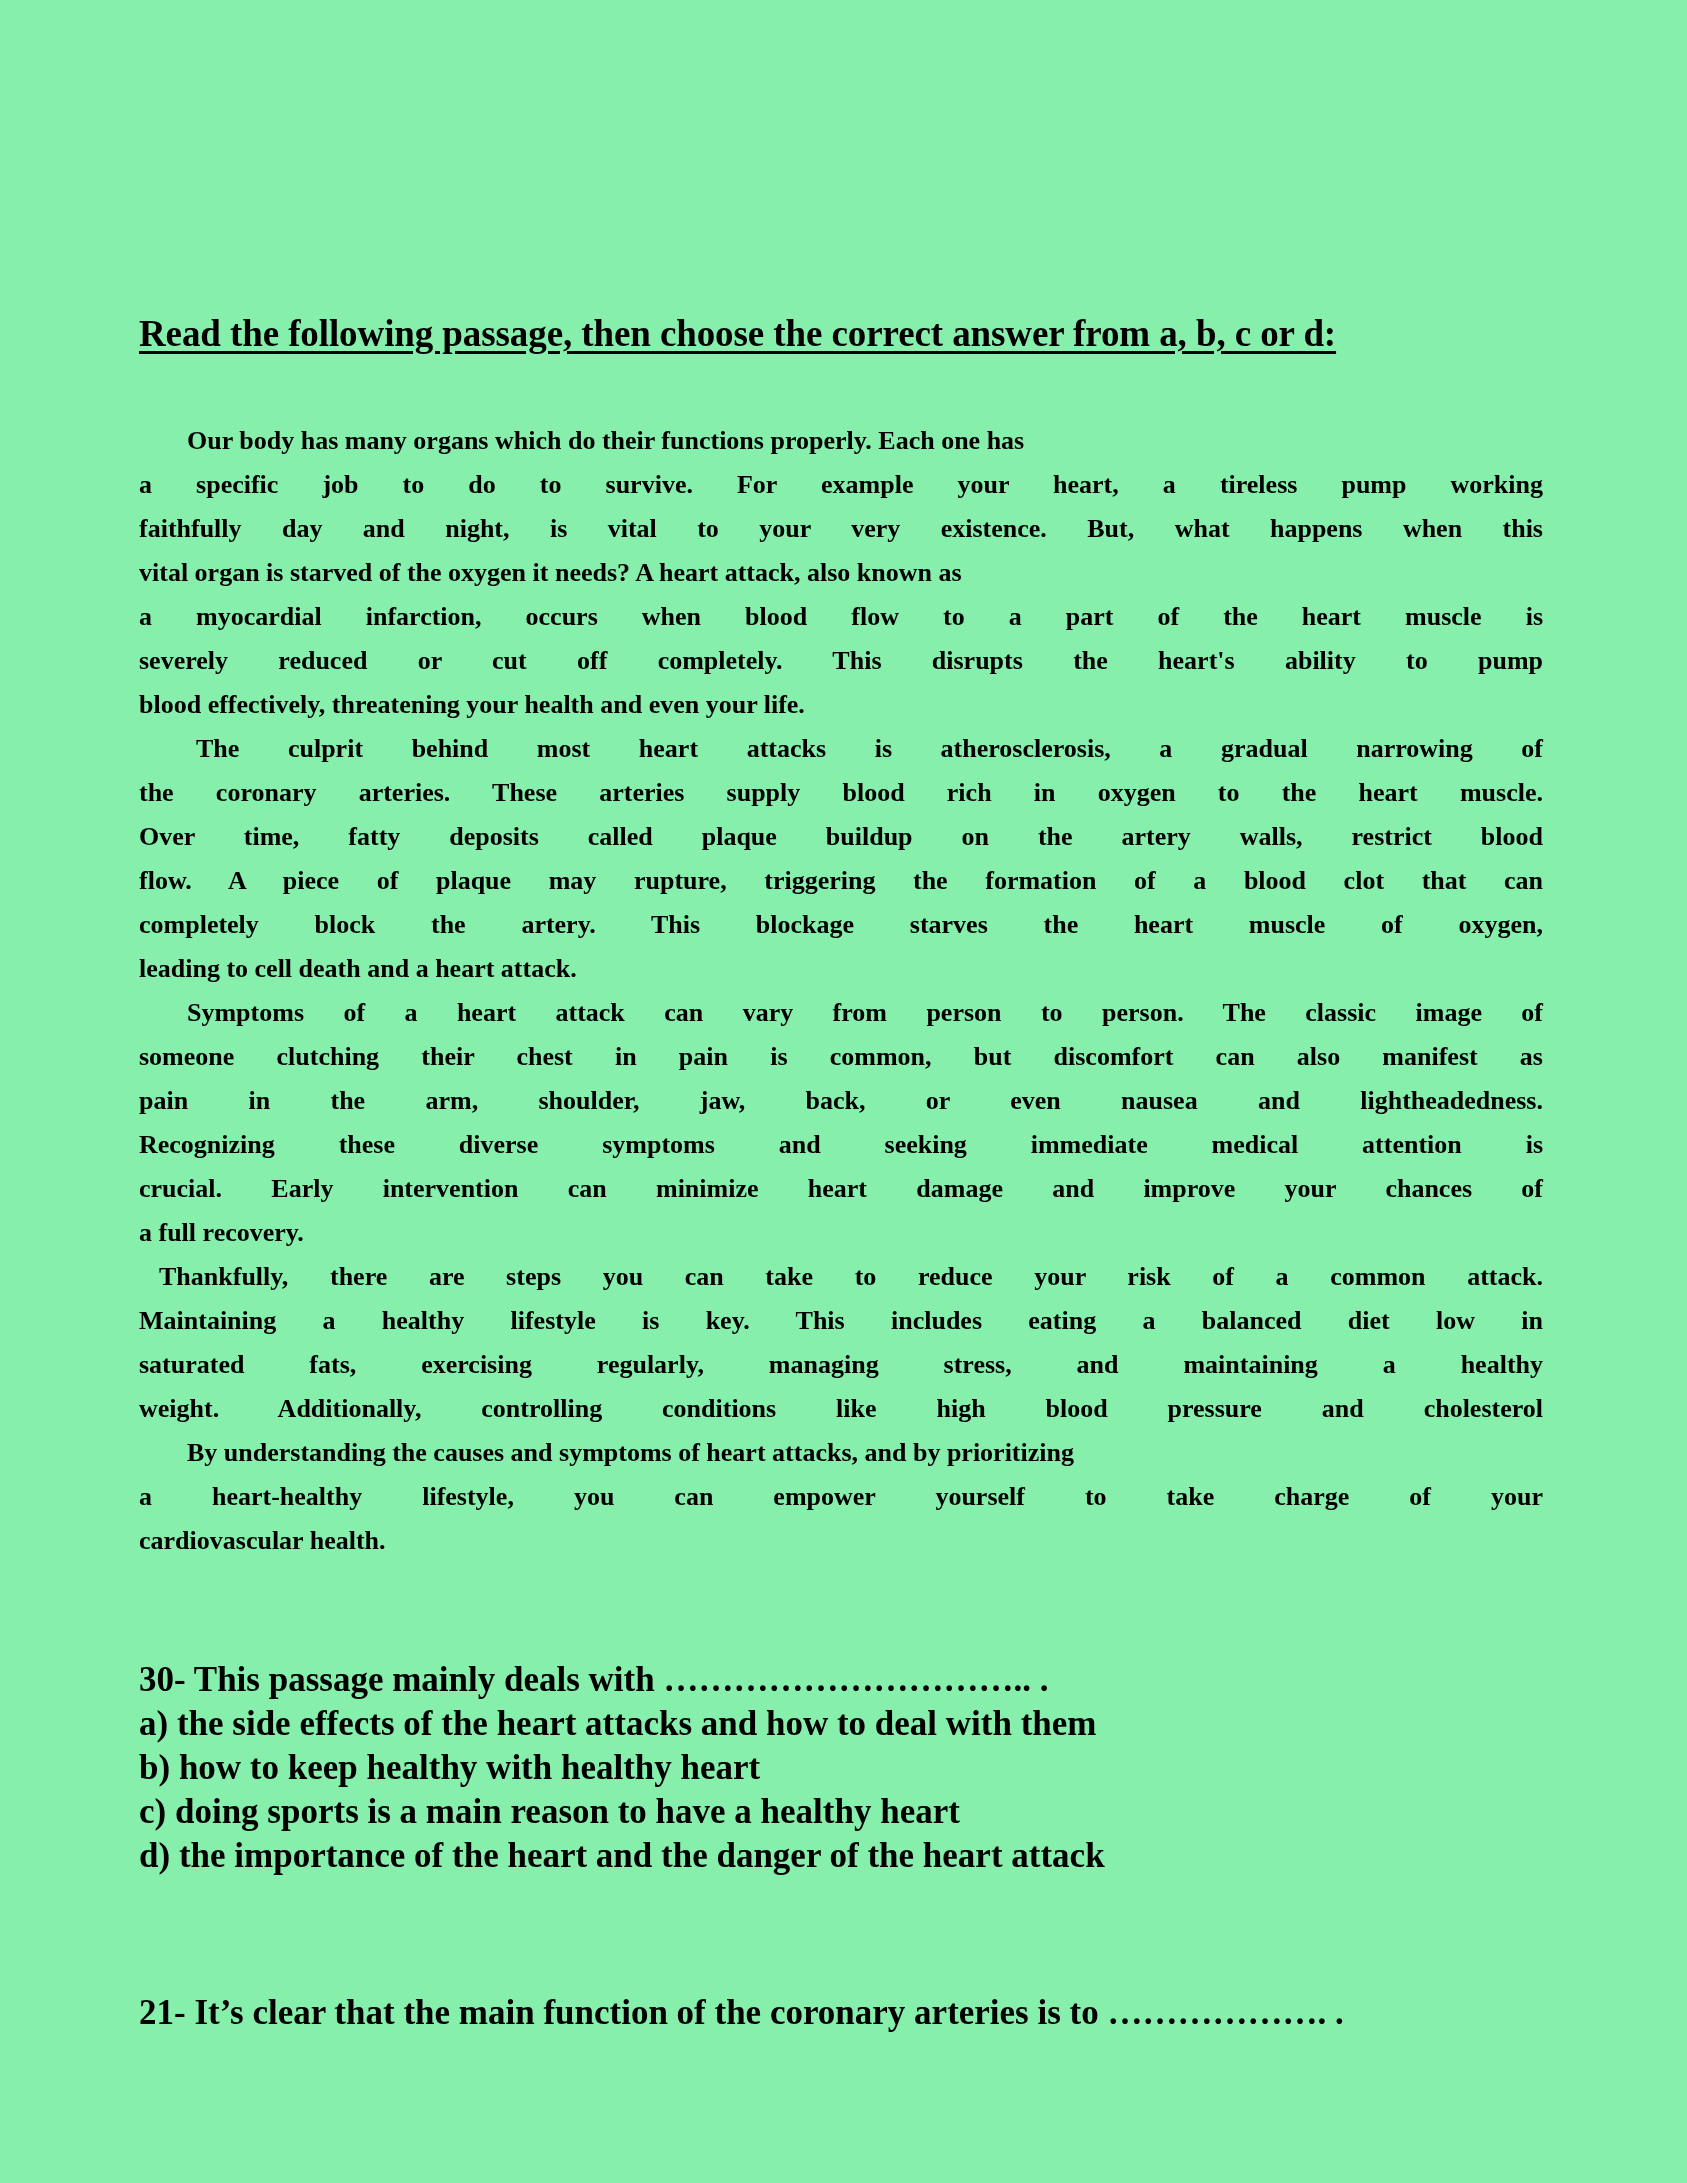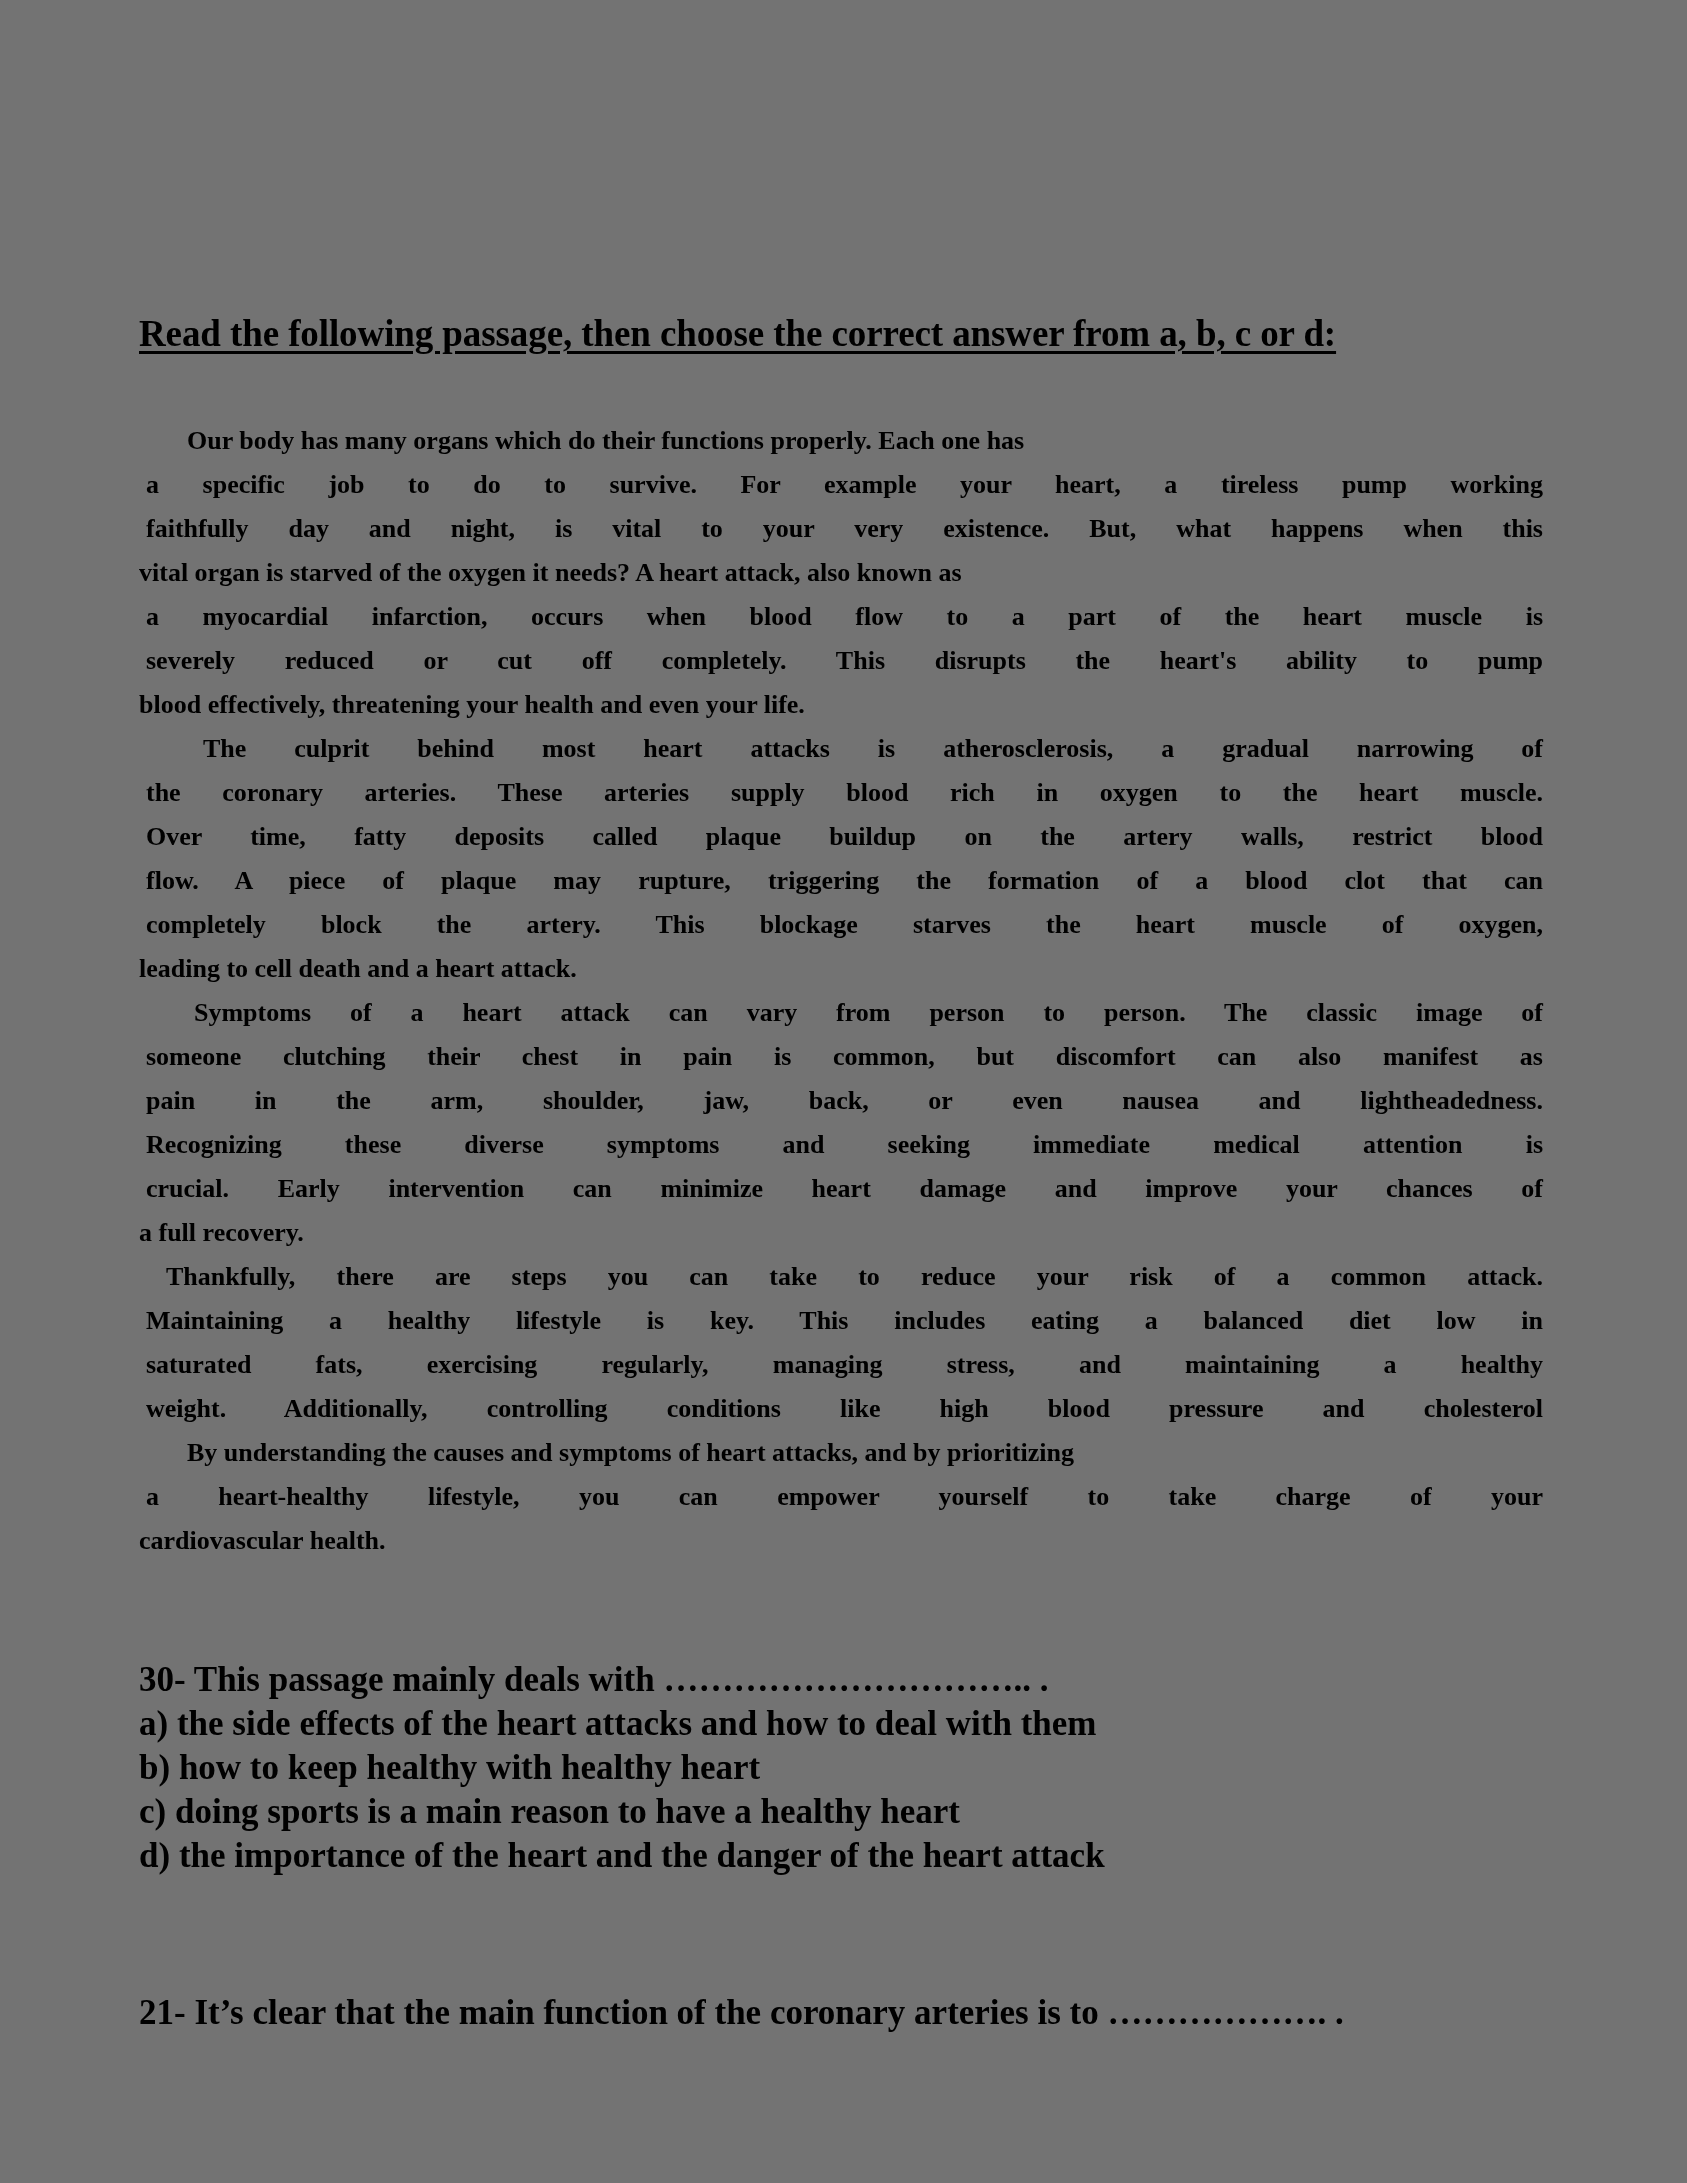--- a/index.html
+++ b/index.html
@@ -1,36 +1,36 @@
 <!DOCTYPE html>
 <html style="font-size:10.6px"><head>
 <meta charset="utf-8">
 <style>
   html, body { margin: 0; padding: 0; background: #ffffff; }
   body { width: 1687px; height: 2183px; position: relative; overflow: hidden; }
   .page {
     position: absolute; left: 0; top: 0; width: 1687px; height: 2183px;
-    background: #737373; color: #000000;
+    background: #86efac; color: #000000;
     font-family: "Liberation Serif", "DejaVu Serif", serif;
     font-weight: bold;
   }
   .heading {
     position: absolute; left: 139px; top: 311px; width: 1409px;
     font-size: 37px; line-height: 46px; text-decoration: underline;
     text-decoration-thickness: 3.3px; text-underline-offset: 5.3px;
     white-space: nowrap; letter-spacing: -0.1px;
   }
   .passage {
     position: absolute; left: 139px; top: 419px; width: 1404px;
   }
   .line {
     font-size: 26px; line-height: 44px; height: 44px;
     white-space: nowrap; overflow: visible;
   }
-  .j { text-align: justify; text-align-last: justify; white-space: normal; margin-left: 7px; }
+  .j { text-align: justify; text-align-last: justify; white-space: normal; }
   .indent1 { padding-left: 48px; }
   .indent2 { padding-left: 57px; }
   .indent3 { padding-left: 20px; }
   .questions {
     position: absolute; left: 139px; top: 1658px; width: 1404px;
   }
   .q2 {
     position: absolute; left: 139px; top: 1991px; width: 1404px;
   }
   .qline { font-size: 35px; line-height: 44px; height: 44px; white-space: nowrap; }

